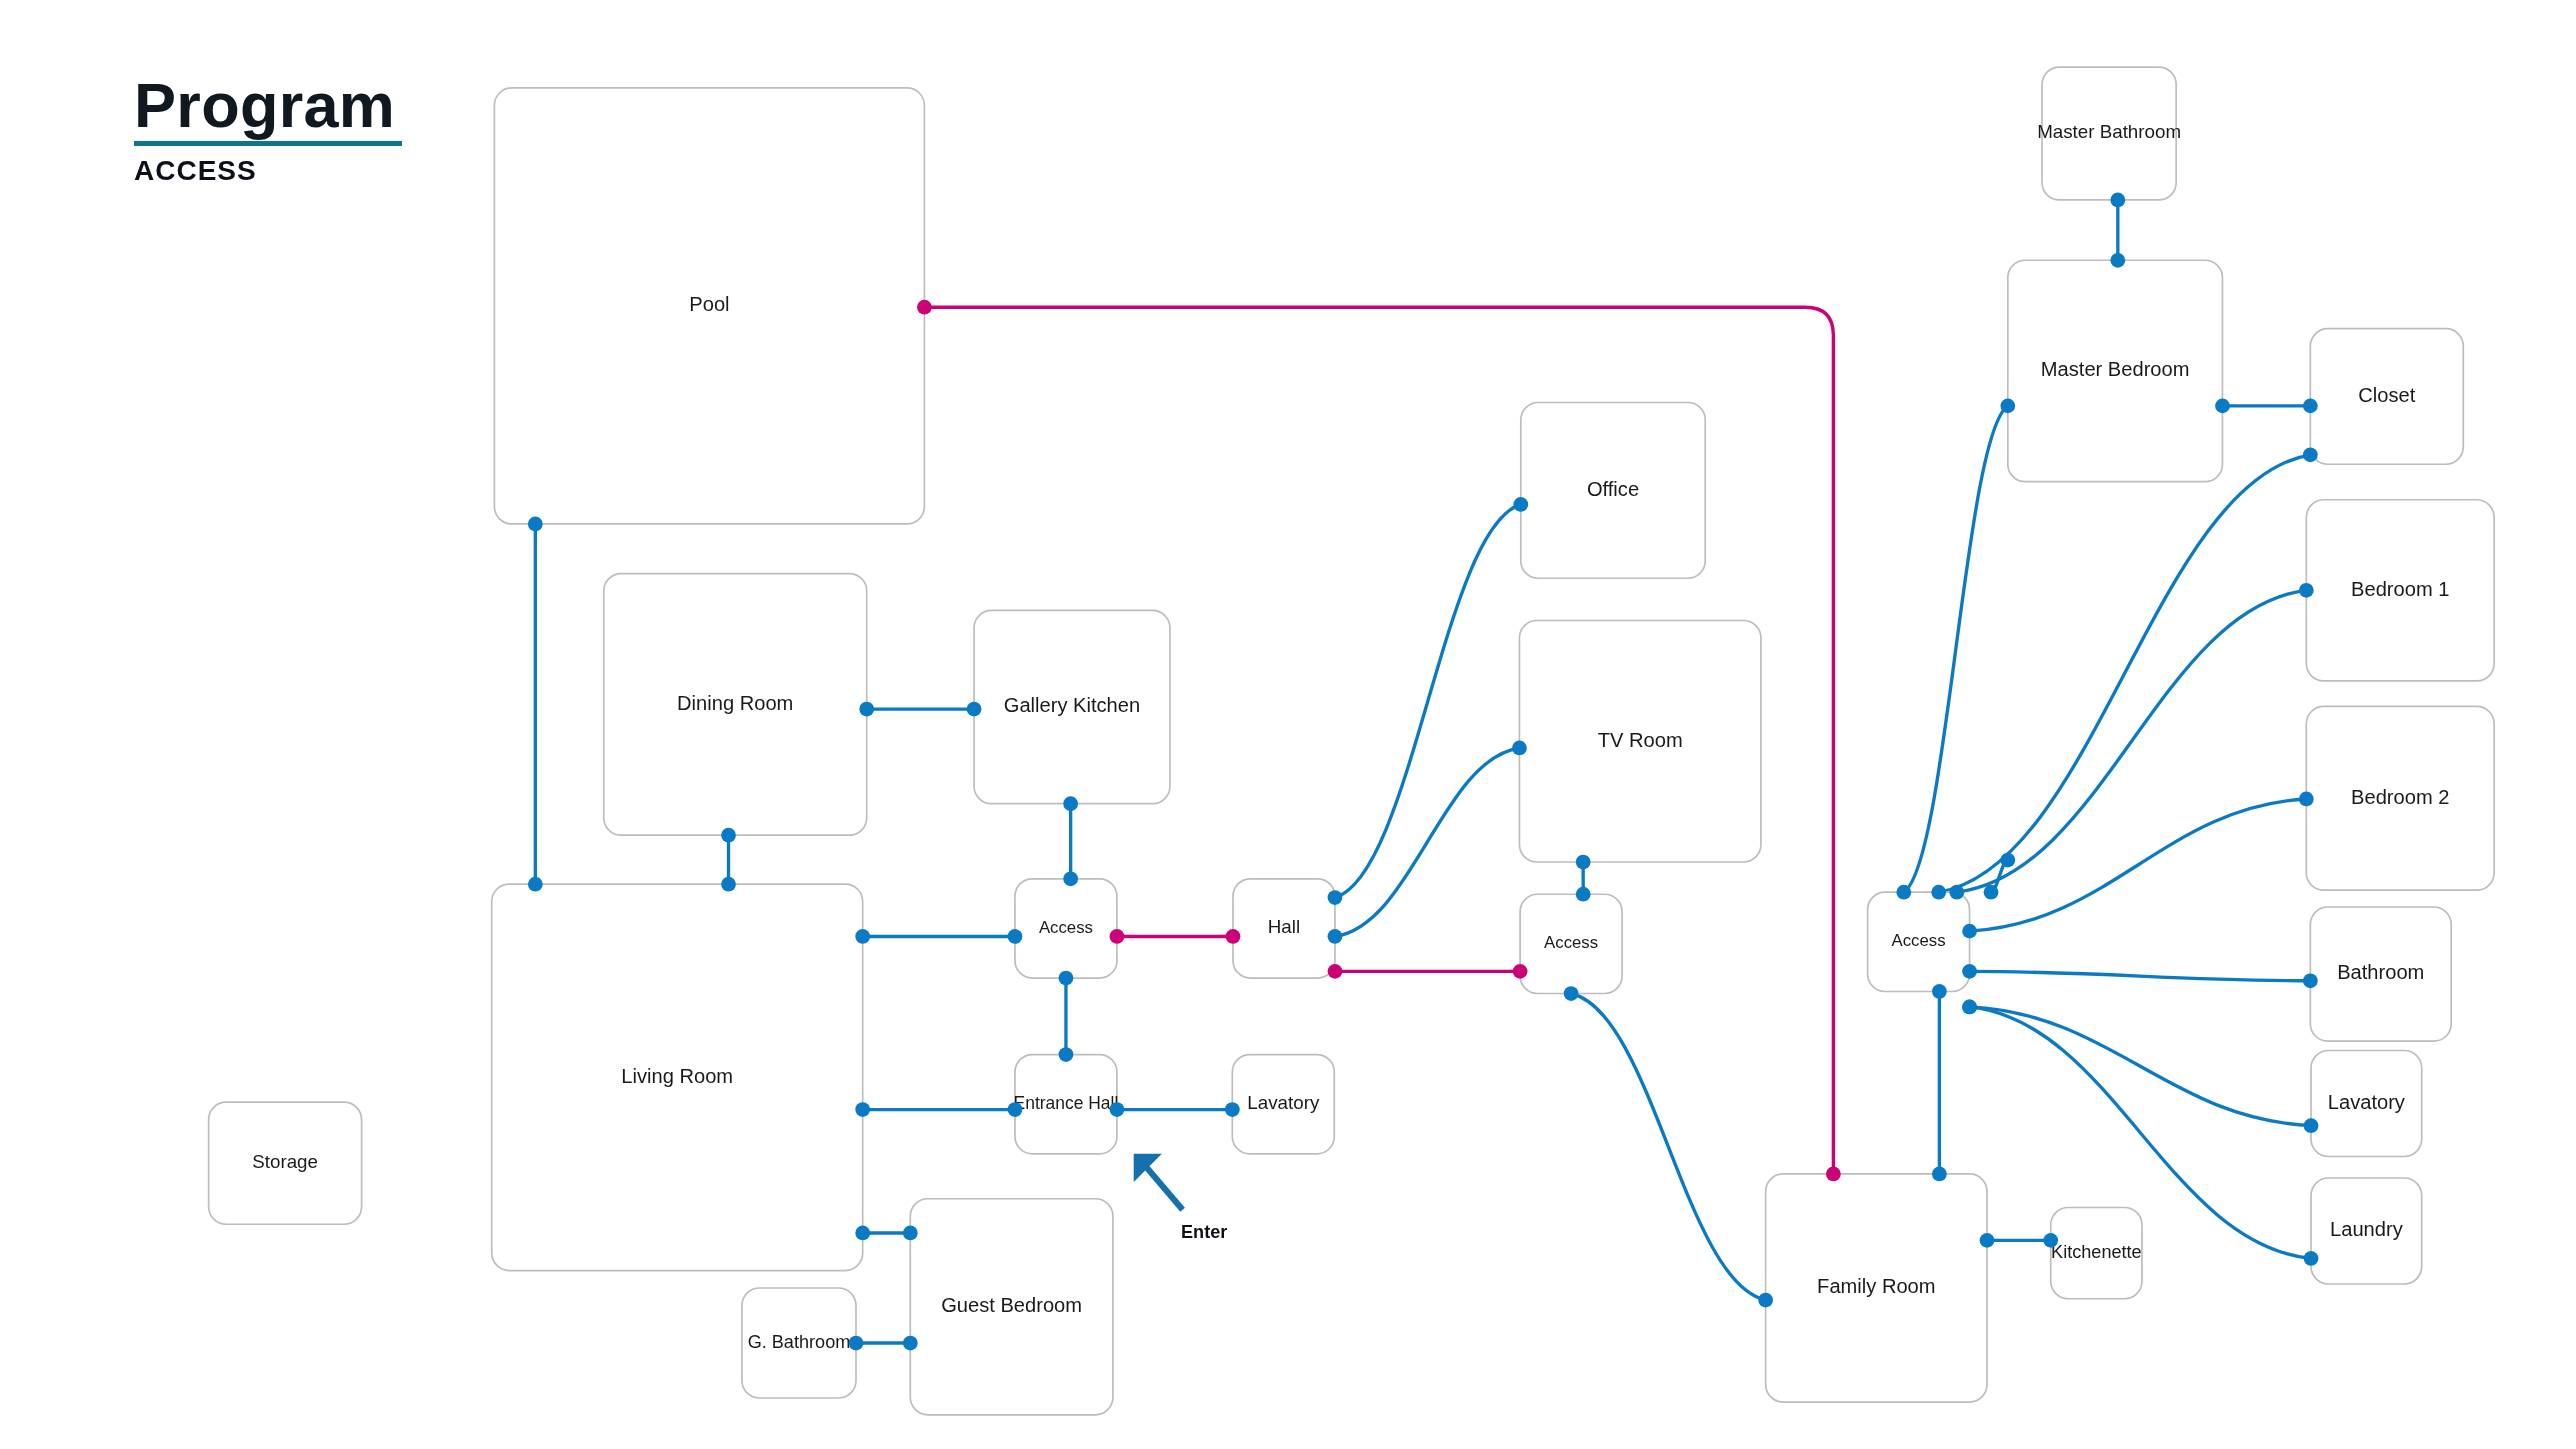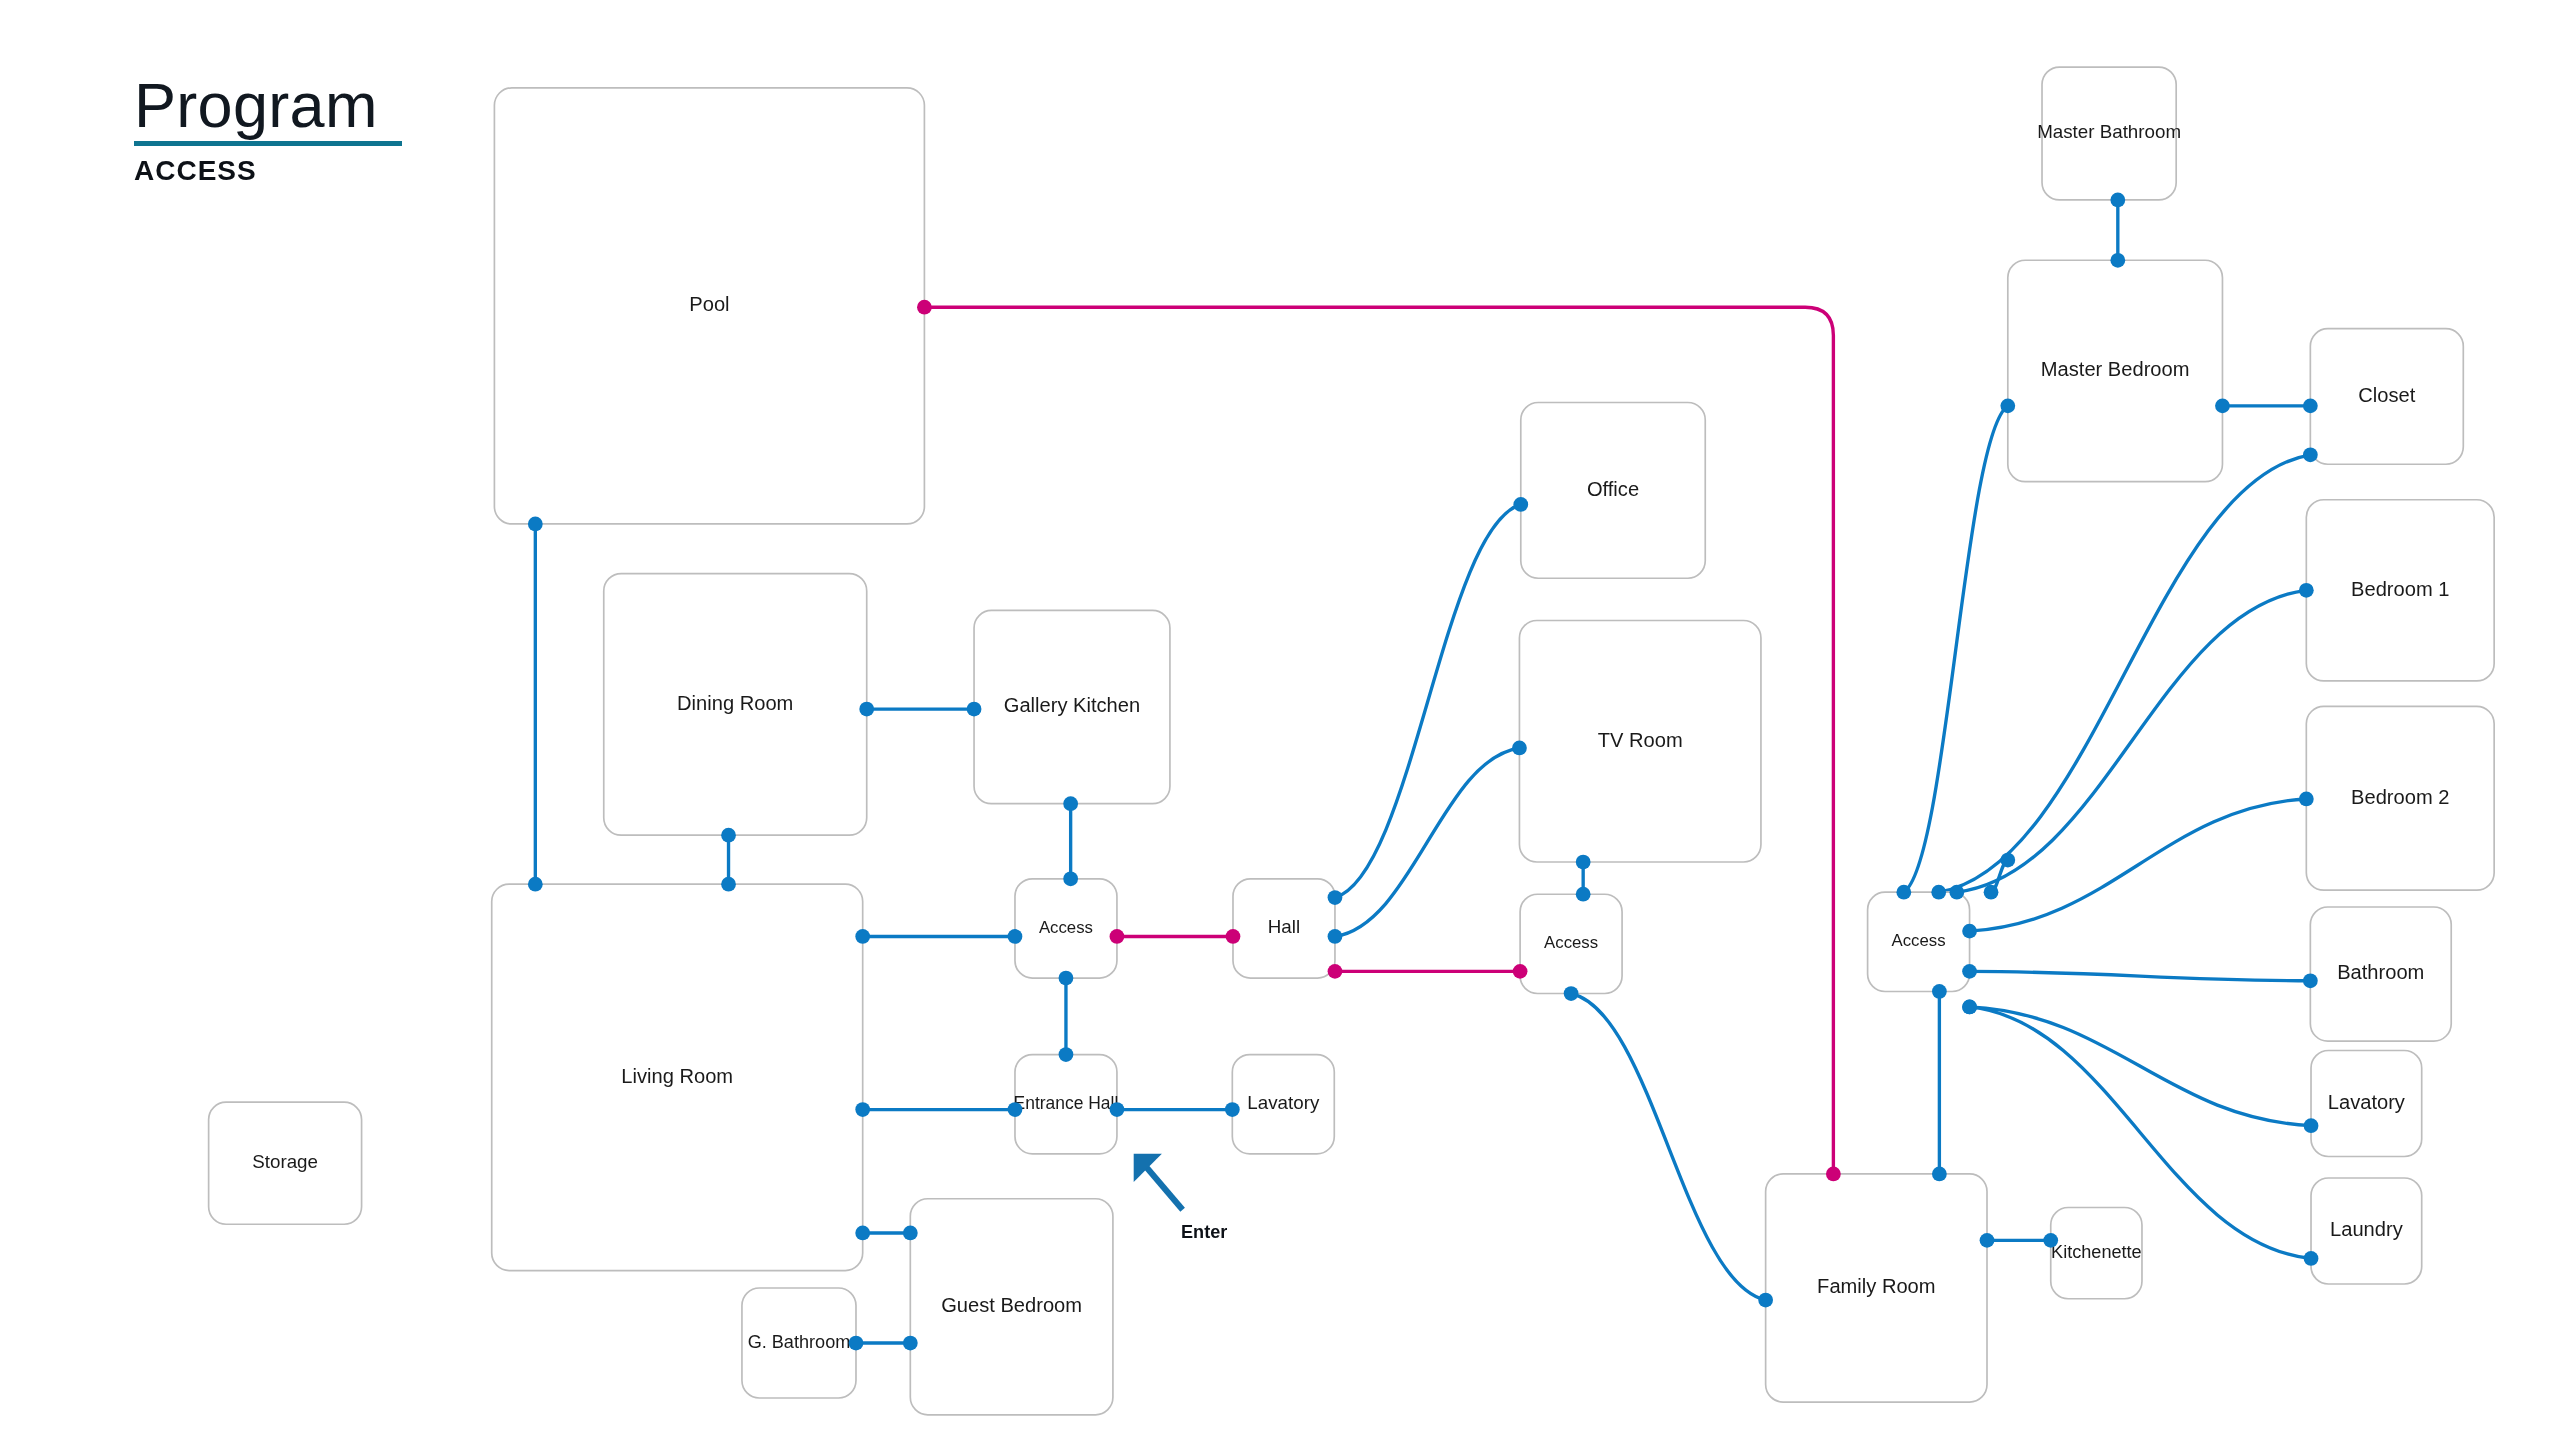--- a/index.html
+++ b/index.html
@@ -24,21 +24,21 @@
   
   #title-block {
     position: absolute;
     left: 134px;
     top: 74px;
     z-index: 30;
   }
   #title-main {
     font-family: "Liberation Sans", sans-serif;
     font-size: 63px;
-    font-weight: 400;
+    font-weight: 700;
     letter-spacing: 0.3px;
     color: #111820;
     line-height: 1.0;
     padding-bottom: 6.7px;
     white-space: nowrap;
   }
   #title-rule {
     height: 4.7px;
     background: #0e7490;
     width: 268px;

